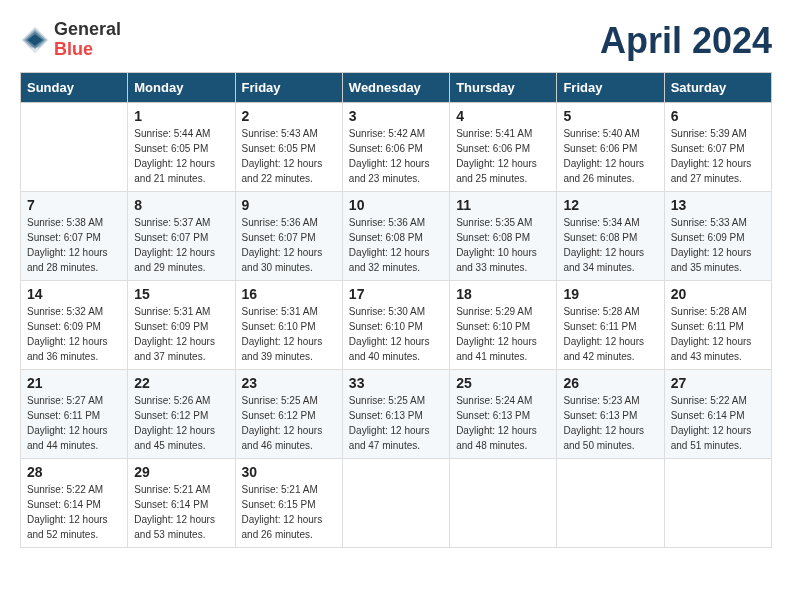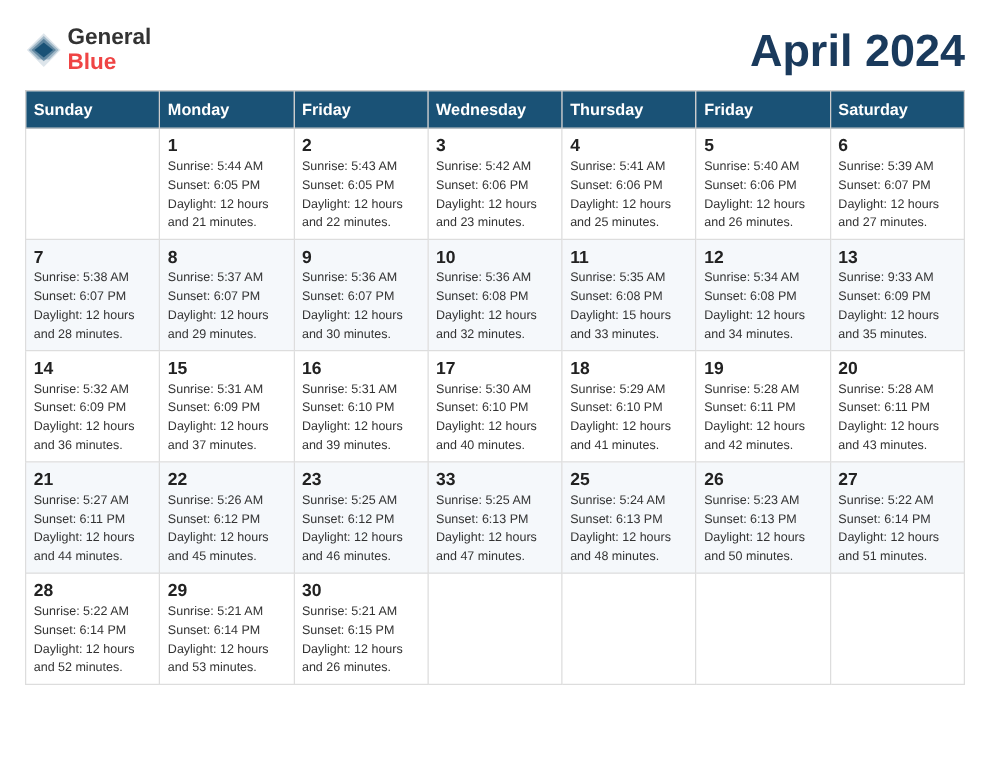--- a/index.html
+++ b/index.html
@@ -217,35 +217,35 @@
             <span>Sunrise: 5:36 AM</span><br>
             <span>Sunset: 6:08 PM</span><br>
             <span>Daylight: 12 hours and 32 minutes.</span>
           </div>
         </td>
         <td>
           <span class="day-number">11</span>
           <div class="day-info">
             <span>Sunrise: 5:35 AM</span><br>
             <span>Sunset: 6:08 PM</span><br>
-            <span>Daylight: 15 hours and 33 minutes.</span>
+            <span>Daylight: 10 hours and 33 minutes.</span>
           </div>
         </td>
         <td>
           <span class="day-number">12</span>
           <div class="day-info">
             <span>Sunrise: 5:34 AM</span><br>
             <span>Sunset: 6:08 PM</span><br>
             <span>Daylight: 12 hours and 34 minutes.</span>
           </div>
         </td>
         <td>
           <span class="day-number">13</span>
           <div class="day-info">
-            <span>Sunrise: 9:33 AM</span><br>
+            <span>Sunrise: 5:33 AM</span><br>
             <span>Sunset: 6:09 PM</span><br>
             <span>Daylight: 12 hours and 35 minutes.</span>
           </div>
         </td>
       </tr>
       <tr>
         <td>
           <span class="day-number">14</span>
           <div class="day-info">
             <span>Sunrise: 5:32 AM</span><br>

